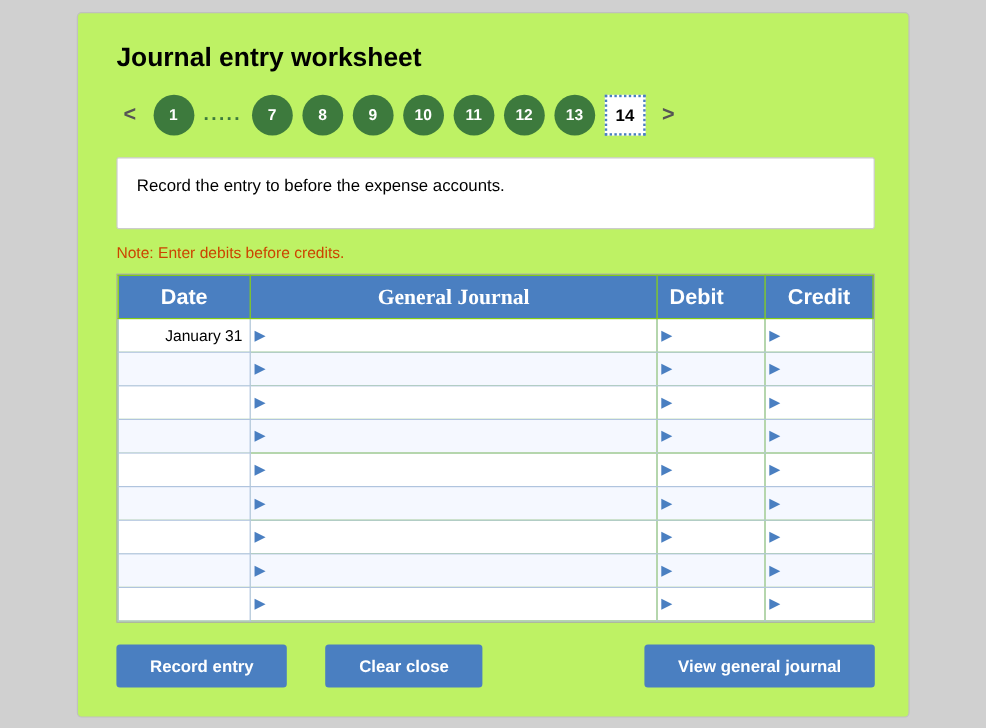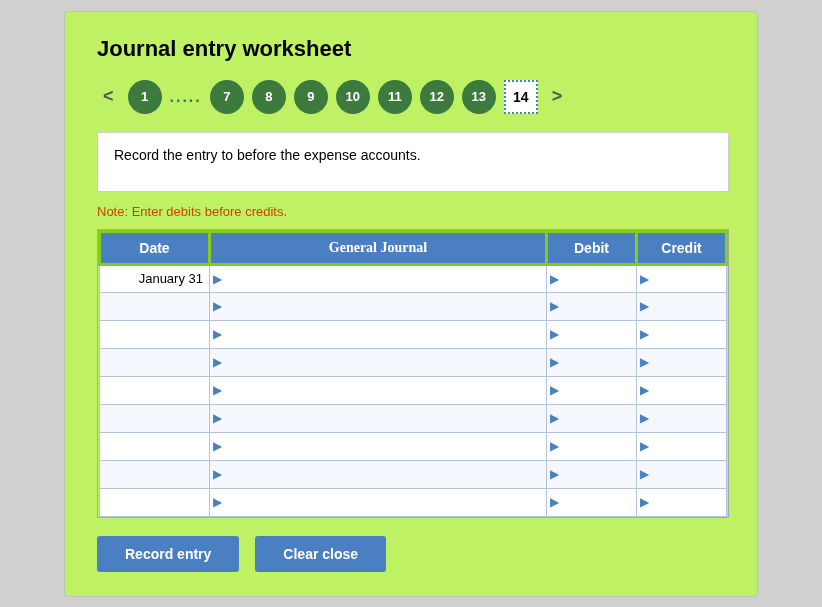--- a/index.html
+++ b/index.html
@@ -93,28 +93,28 @@
     table {
       width: 100%;
       border-collapse: collapse;
     }
     thead tr {
       background: #4a7fc1;
       color: #fff;
     }
     thead th {
       padding: 7px 10px;
-      border: 3px solid #84cc16;
+      border: 1px solid #84cc16;
       font-weight: bold;
       text-align: center;
-      font-size: 14px;
+      font-size: 18px;
     }
     thead th.col-date { width: 110px; text-align: center; }
     thead th.col-journal { text-align: center; font-family: Liberation Serif, serif; }
-    thead th.col-debit { width: 90px; text-align: center; margin-left: 23px; }
+    thead th.col-debit { width: 90px; text-align: left; margin-left: 23px; }
     thead th.col-credit { width: 90px; }
     tbody tr {
       background: #fff;
       height: 28px;
     }
     tbody tr:nth-child(even) {
       background: #f5f8ff;
     }
     tbody td {
       border: 1px solid #b0c4de;
@@ -143,21 +143,21 @@
       top: 50%;
       transform: translateY(-50%);
     }
     .cell-inner {
       padding-left: 14px;
       display: block;
     }
     .buttons-row {
       display: flex;
       align-items: center;
-      gap: 0;
+      gap: 16px;
     }
     .btn {
       padding: 10px 28px;
       font-size: 14px;
       font-weight: bold;
       color: #fff;
       background: #4a7fc1;
       border: none;
       border-radius: 3px;
       cursor: pointer;
@@ -323,14 +323,15 @@
               <span class="arrow-indicator">▶</span>
             </td>
         </tr>
       </tbody>
     </table>
   </div>
 
   <div class="buttons-row">
     <button class="btn">Record entry</button>
     <button class="btn">Clear close</button>
+    <button class="btn btn-right">View general journal</button>
   </div>
 </div>
 
 </body></html>

